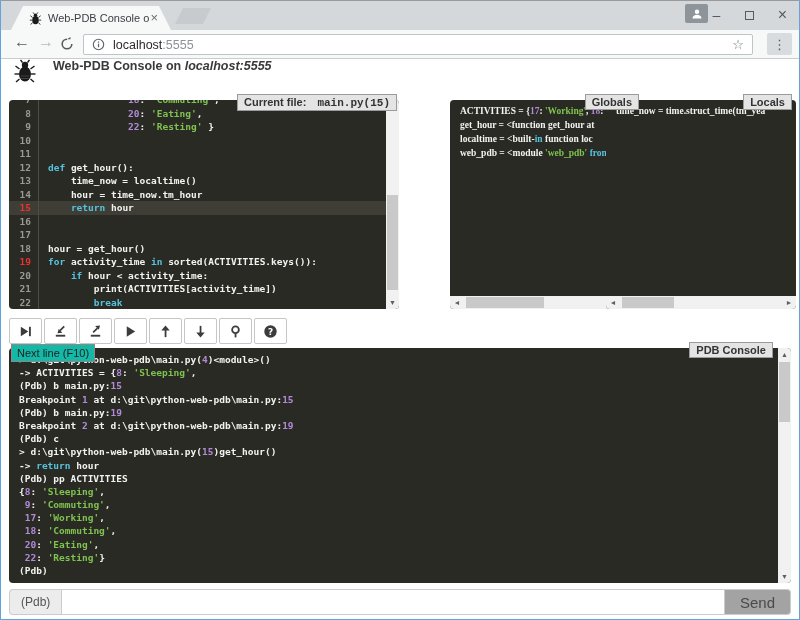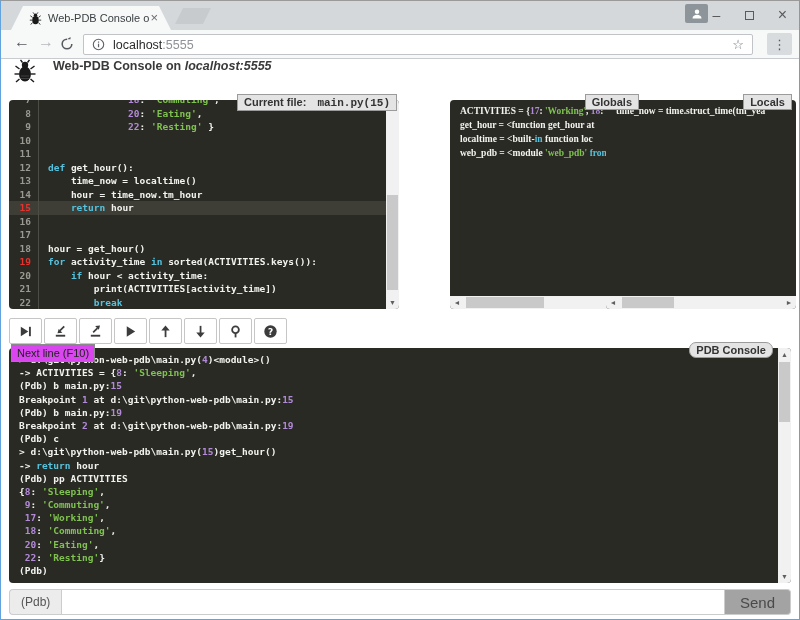--- a/index.html
+++ b/index.html
@@ -70,21 +70,21 @@
   .hthumb { position:absolute; top:1px; height:11px; background:#c9c9c9; }
   .vscroll { position:absolute; top:0; bottom:0; right:0; width:13px; background:#f1f1f1; border-radius:0 4px 4px 0; }
   .vscroll .arr { height:13px; display:flex; align-items:center; justify-content:center; font-size:7px; color:#5f5f5f; }
   .vscroll .arr.bottom { position:absolute; bottom:0; left:0; right:0; }
   .vthumb { position:absolute; left:1px; width:11px; background:#c9c9c9; }
 
   
   .debug-toolbar { position:absolute; left:8px; top:259px; display:flex; }
   .dbg-btn { width:33px; height:26px; background:#fff; border:1px solid #c6c6c6; border-radius:2px; margin-right:2px;
              display:flex; align-items:center; justify-content:center; cursor:pointer; }
-  .tooltip { position:absolute; left:10px; top:285px; background:#d946ef; border:1px solid #8a8a8a; padding:2px 5px;
+  .tooltip { position:absolute; left:10px; top:285px; background:#14b8a6; border:1px solid #8a8a8a; padding:2px 5px;
              font-size:11px; color:#222; z-index:10; white-space:nowrap; }
 
   
   #console-panel { left:8px; top:289px; width:782px; height:235px; }
   .console-content { position:absolute; left:0; top:0; right:13px; bottom:0; padding:5px 10px; overflow:hidden; }
   .console-line { height:13.2px; line-height:13.2px; }
 
   
   .prompt-row { position:absolute; left:8px; top:530px; width:782px; height:26px; display:flex; }
   .prompt-addon { background:#ececec; border:1px solid #ccc; border-right:none; border-radius:4px 0 0 4px;
@@ -280,21 +280,21 @@
         <svg width="15" height="15" viewBox="0 0 16 16">
             <circle cx="8" cy="8" r="6.6" fill="#3c3c3c"></circle>
             <text x="8" y="11.4" text-anchor="middle" font-family="DejaVu Sans, sans-serif" font-size="9.5" font-weight="bold" fill="#fff">?</text>
           </svg>
       </div>
     </div>
 
     <div class="tooltip">Next line (F10)</div>
 
     <div class="panel" id="console-panel">
-      <div class="panel-label" style="right:18px;border-radius:7px;">PDB Console</div>
+      <div class="panel-label" style="right:18px;">PDB Console</div>
       <div class="console-content mono-area" id="console-lines"><div class="console-line"><span class="tk-p">&gt; d:\git\python-web-pdb\main.py(</span><span class="tk-n">4</span><span class="tk-p">)&lt;module&gt;()</span></div><div class="console-line"><span class="tk-p">-&gt; ACTIVITIES = {</span><span class="tk-n">8</span><span class="tk-p">: </span><span class="tk-s">'Sleeping'</span><span class="tk-p">,</span></div><div class="console-line"><span class="tk-p">(Pdb) b main.py:</span><span class="tk-n">15</span></div><div class="console-line"><span class="tk-p">Breakpoint </span><span class="tk-n">1</span><span class="tk-p"> at d:\git\python-web-pdb\main.py:</span><span class="tk-n">15</span></div><div class="console-line"><span class="tk-p">(Pdb) b main.py:</span><span class="tk-n">19</span></div><div class="console-line"><span class="tk-p">Breakpoint </span><span class="tk-n">2</span><span class="tk-p"> at d:\git\python-web-pdb\main.py:</span><span class="tk-n">19</span></div><div class="console-line"><span class="tk-p">(Pdb) c</span></div><div class="console-line"><span class="tk-p">&gt; d:\git\python-web-pdb\main.py(</span><span class="tk-n">15</span><span class="tk-p">)get_hour()</span></div><div class="console-line"><span class="tk-p">-&gt; </span><span class="tk-k">return</span><span class="tk-p"> hour</span></div><div class="console-line"><span class="tk-p">(Pdb) pp ACTIVITIES</span></div><div class="console-line"><span class="tk-p">{</span><span class="tk-n">8</span><span class="tk-p">: </span><span class="tk-s">'Sleeping'</span><span class="tk-p">,</span></div><div class="console-line"><span class="tk-p"> </span><span class="tk-n">9</span><span class="tk-p">: </span><span class="tk-s">'Commuting'</span><span class="tk-p">,</span></div><div class="console-line"><span class="tk-p"> </span><span class="tk-n">17</span><span class="tk-p">: </span><span class="tk-s">'Working'</span><span class="tk-p">,</span></div><div class="console-line"><span class="tk-p"> </span><span class="tk-n">18</span><span class="tk-p">: </span><span class="tk-s">'Commuting'</span><span class="tk-p">,</span></div><div class="console-line"><span class="tk-p"> </span><span class="tk-n">20</span><span class="tk-p">: </span><span class="tk-s">'Eating'</span><span class="tk-p">,</span></div><div class="console-line"><span class="tk-p"> </span><span class="tk-n">22</span><span class="tk-p">: </span><span class="tk-s">'Resting'</span><span class="tk-p">}</span></div><div class="console-line"><span class="tk-p">(Pdb)</span></div></div>
       <div class="vscroll">
         <div class="arr">▲</div>
         <div class="vthumb" style="top:14px; height:60px;"></div>
         <div class="arr bottom">▼</div>
       </div>
     </div>
 
     <div class="prompt-row">
       <div class="prompt-addon">(Pdb)</div>

